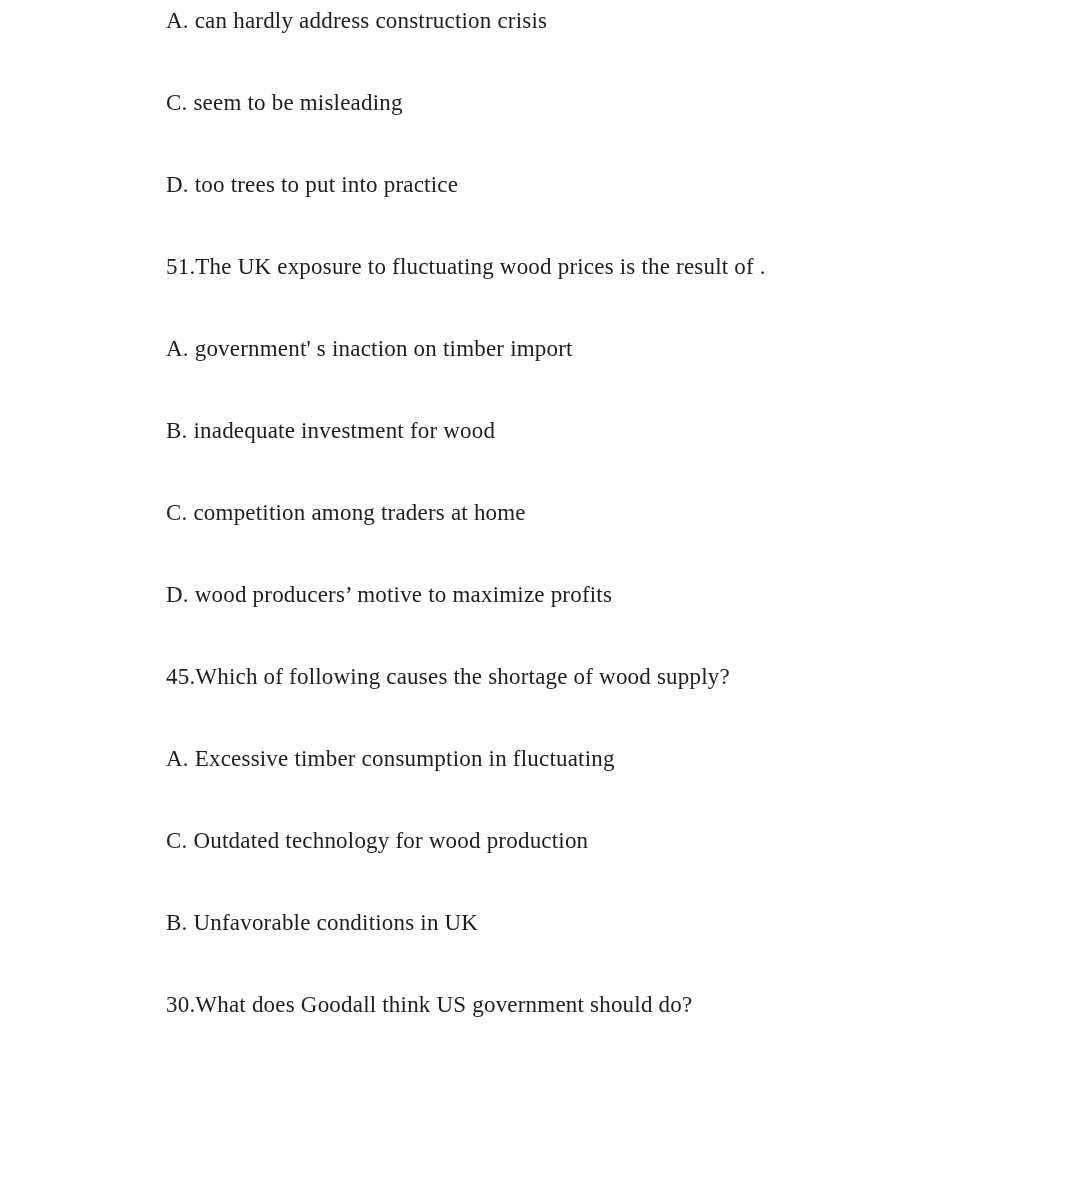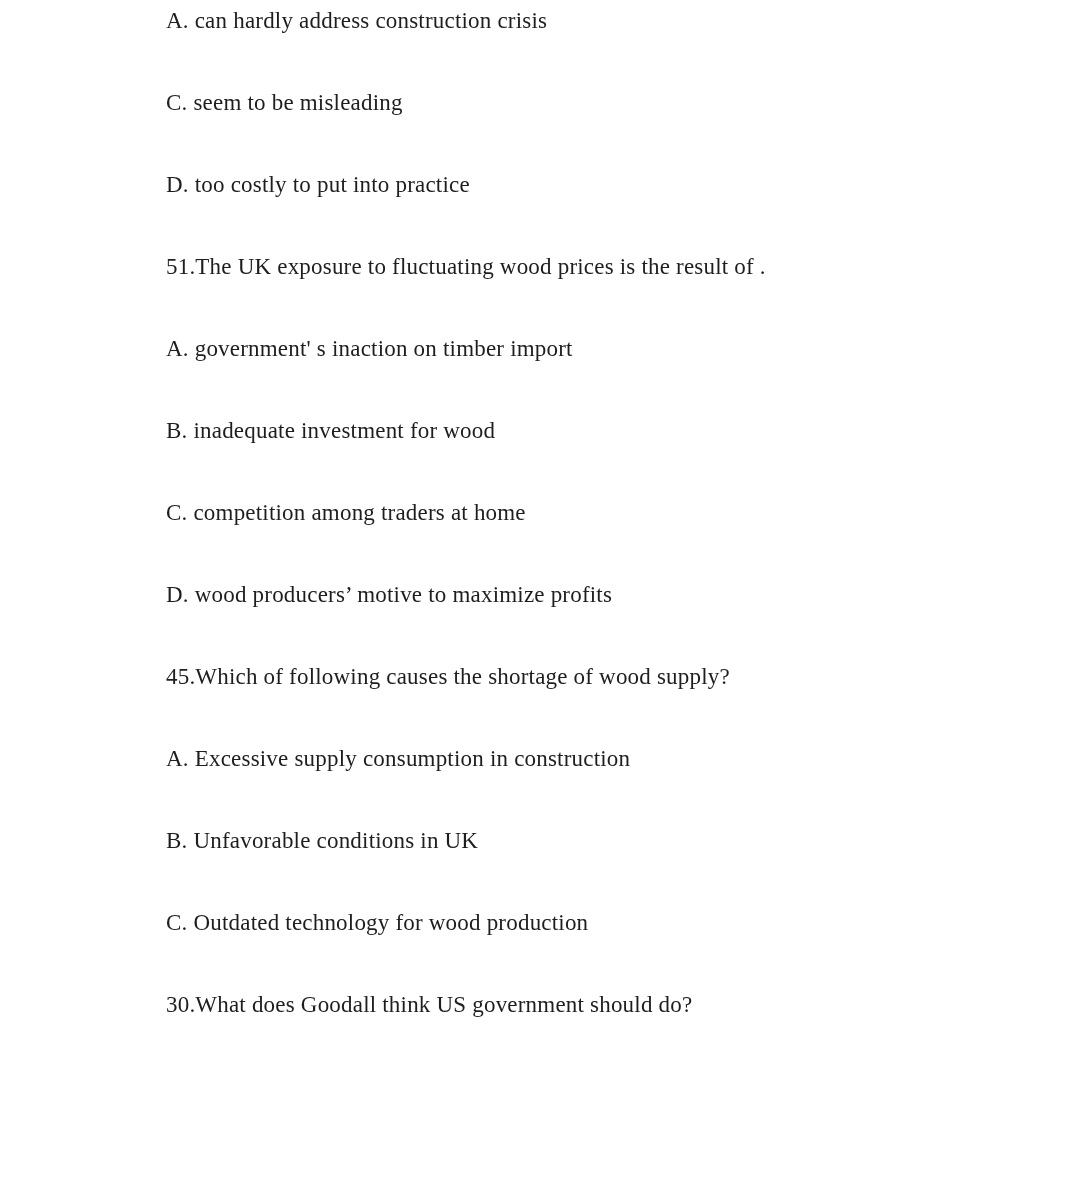--- a/index.html
+++ b/index.html
@@ -29,24 +29,24 @@
     display: flex;
     align-items: flex-start;
   }
 </style>
 </head>
 <body>
 
 <div class="doc-page">
   <div class="doc-line">A. can hardly address construction crisis</div>
   <div class="doc-line">C. seem to be misleading</div>
-  <div class="doc-line">D. too costly to put into practice</div>
+  <div class="doc-line">D. too trees to put into practice</div>
   <div class="doc-line">51.The UK exposure to fluctuating wood prices is the result of .</div>
   <div class="doc-line">A. government' s inaction on timber import</div>
   <div class="doc-line">B. inadequate investment for wood</div>
   <div class="doc-line">C. competition among traders at home</div>
   <div class="doc-line">D. wood producers’ motive to maximize profits</div>
   <div class="doc-line">45.Which of following causes the shortage of wood supply?</div>
-  <div class="doc-line">A. Excessive supply consumption in construction</div>
+  <div class="doc-line">A. Excessive timber consumption in fluctuating</div>
+  <div class="doc-line">C. Outdated technology for wood production</div>
   <div class="doc-line">B. Unfavorable conditions in UK</div>
-  <div class="doc-line">C. Outdated technology for wood production</div>
   <div class="doc-line">30.What does Goodall think US government should do?</div>
 </div>
 
 </body></html>

